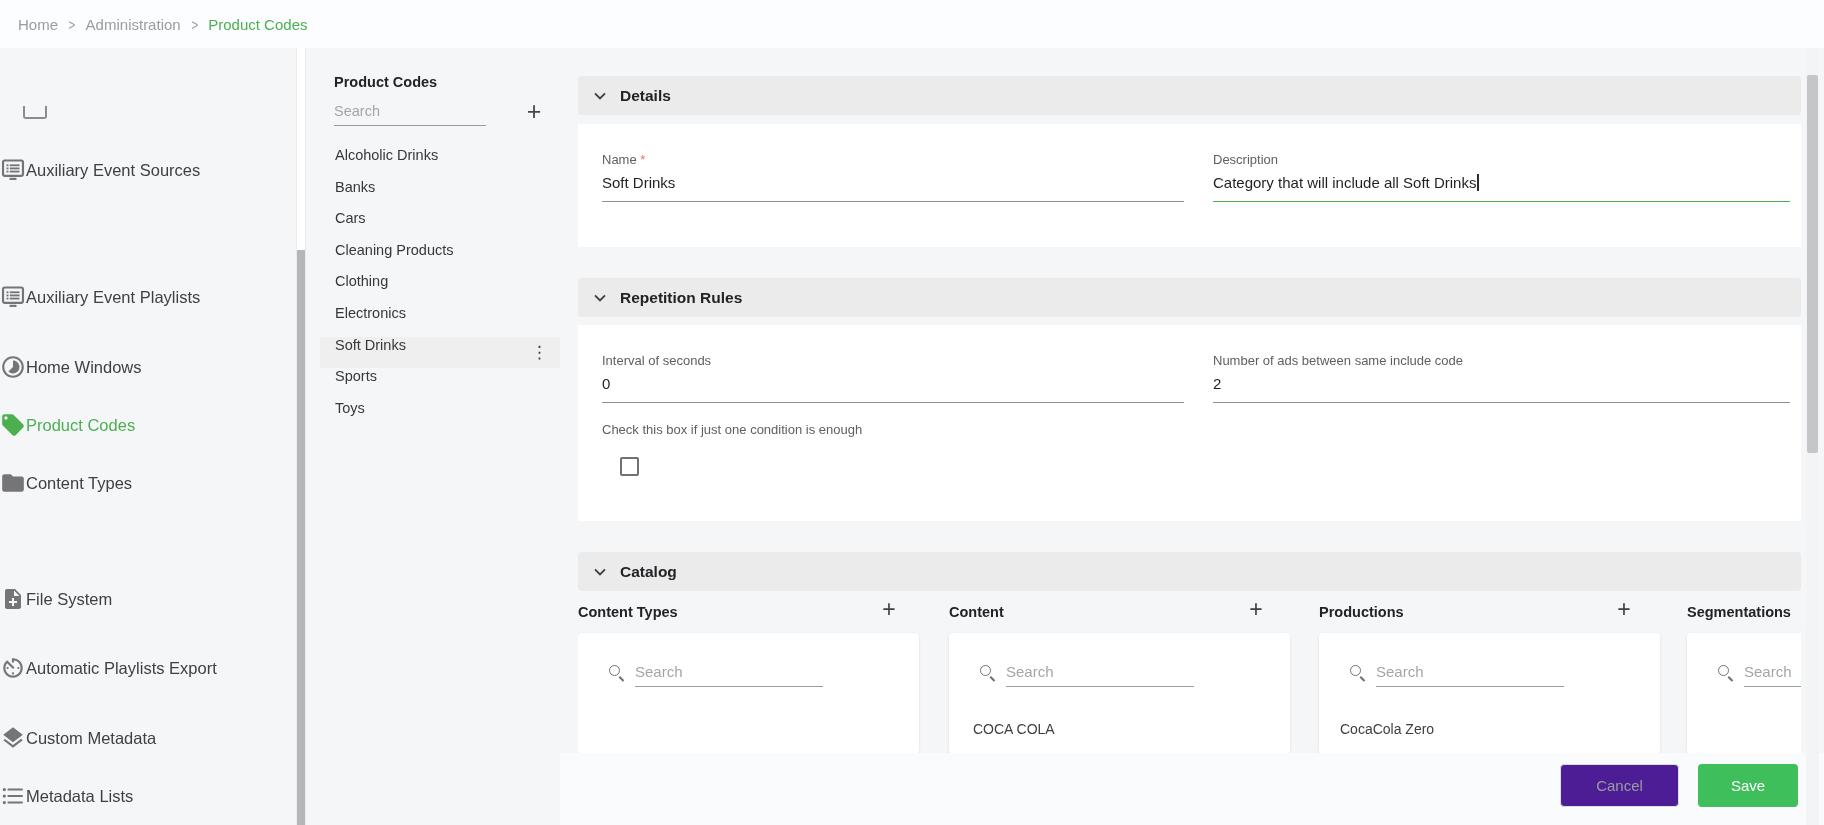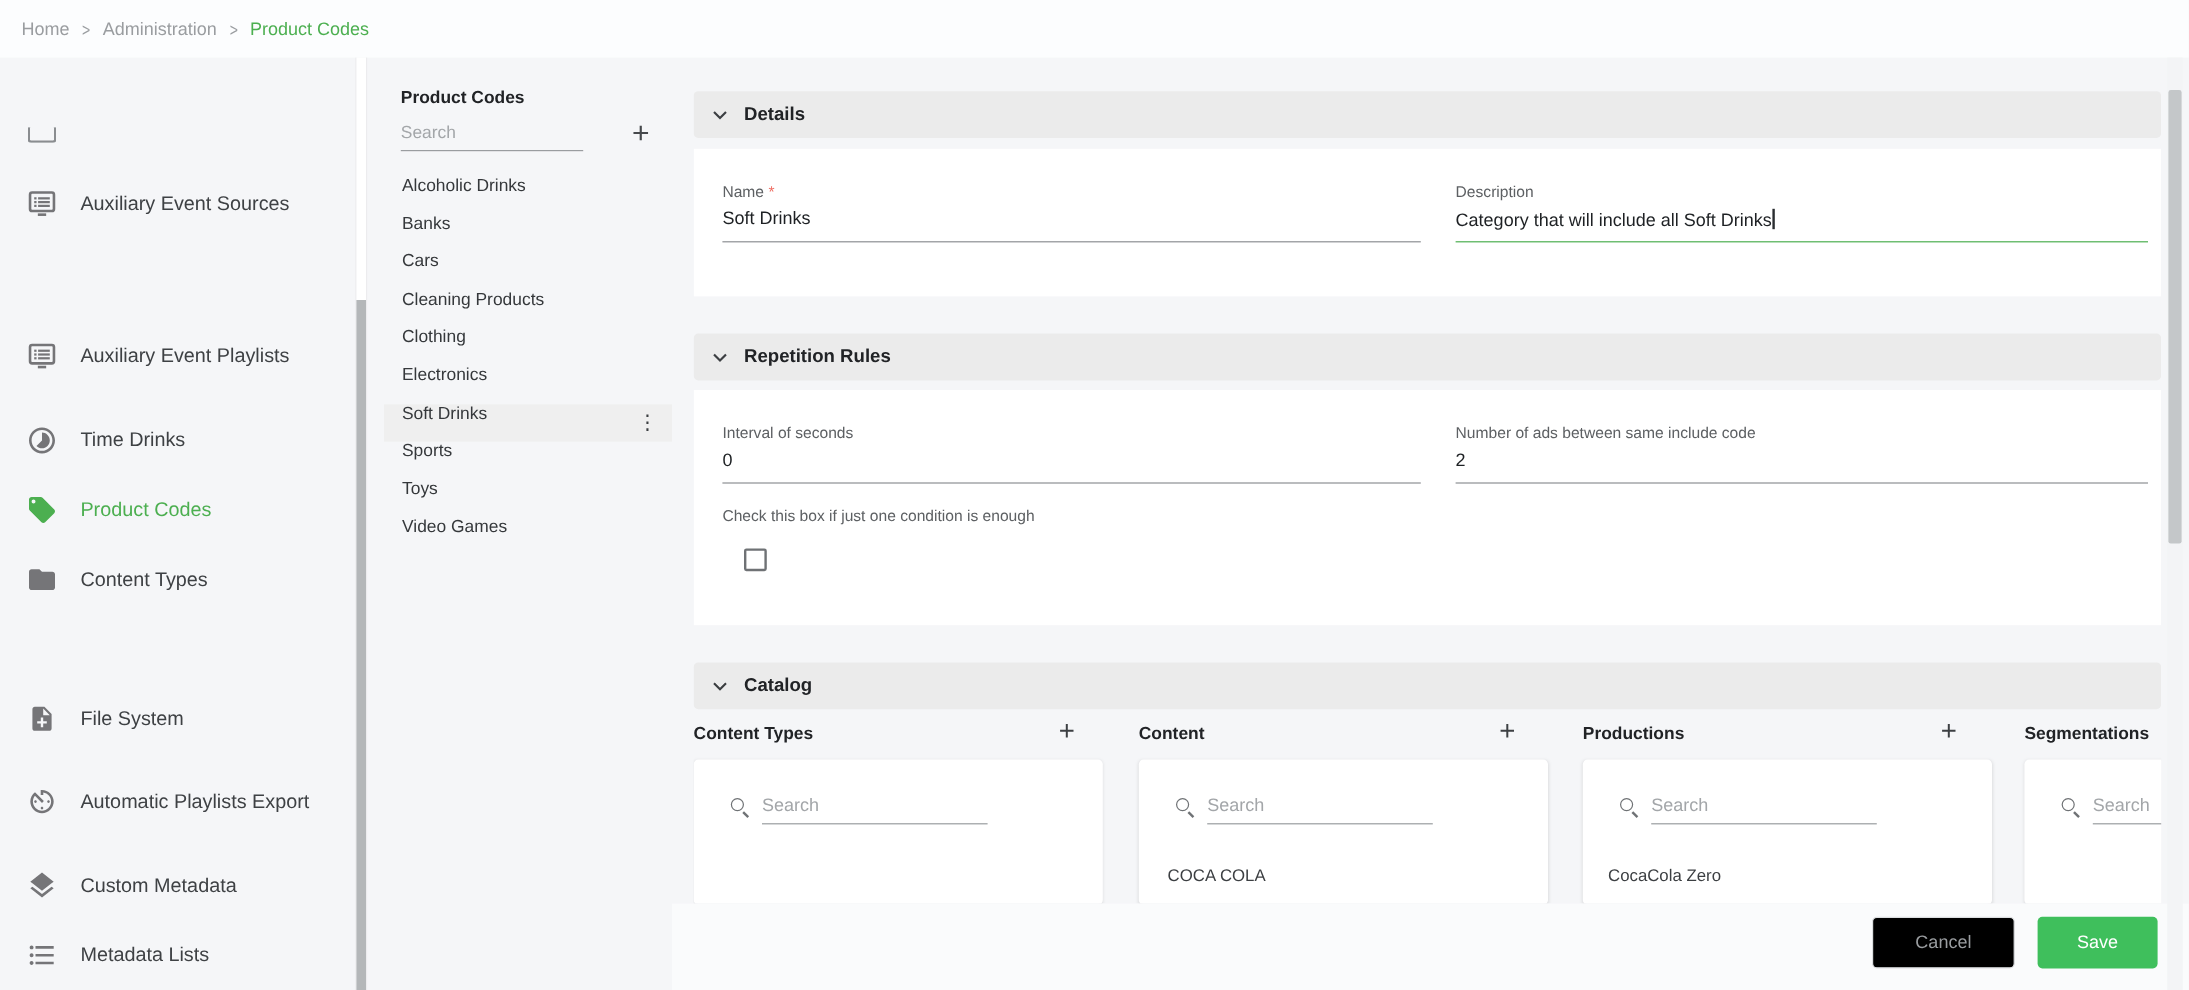--- a/index.html
+++ b/index.html
@@ -9,21 +9,21 @@
 
   
   .topbar { position:absolute; left:0; top:0; width:1824px; height:48px; background:#fcfdfe; }
   .breadcrumb { position:absolute; left:18px; top:0; height:48px; display:flex; align-items:center; gap:10px; font-size:15px; }
   .crumb { color:#9a9da0; cursor:pointer; }
   .crumb.active { color:#4CAF50; }
   .sep { color:#9a9da0; font-size:13px; transform:scale(.9,1.15); }
 
   
   .sidebar { position:absolute; left:0; top:48px; width:296px; height:777px; overflow:hidden; }
-  .side-item { position:absolute; left:0; width:296px; display:flex; align-items:center; gap:19px; padding-left:22px; cursor:pointer; }
+  .side-item { position:absolute; left:0; width:296px; display:flex; align-items:center; cursor:pointer; }
   .side-item .sicon { width:26px; height:26px; flex:0 0 26px; display:flex; align-items:center; justify-content:center; }
   .side-item .slabel { font-size:16.5px; line-height:26px; color:#3e4144; width:192px; }
   .side-item.active .slabel { color:#4CAF50; }
   .icon-fragment { position:absolute; left:23px; top:58px; width:24px; height:13px; border:2.5px solid #8a8d90; border-top:none; border-radius:0 0 3px 3px; }
 
   
   .side-scroll { position:absolute; left:296px; top:48px; width:10px; height:777px; background:#ffffff; border-left:1px solid #ececee; border-right:1px solid #ececee; }
   .side-thumb { position:absolute; left:0; top:202px; width:100%; height:575px; background:#b4b7b9; }
 
   
@@ -56,21 +56,21 @@
   .card .search-wrap { position:absolute; left:30px; top:24px; display:flex; align-items:flex-end; gap:10px; }
   .search-icon { position:relative; width:17px; height:17px; margin-bottom:6px; }
   .search-icon::before { content:""; position:absolute; left:1px; top:1px; width:9px; height:9px; border:1.8px solid #6f7275; border-radius:50%; }
   .search-icon::after { content:""; position:absolute; left:12px; top:12px; width:6px; height:1.9px; background:#6f7275; transform:rotate(45deg); transform-origin:0 0; }
   .card-search-input { width:188px; height:30px; border:none; outline:none; background:transparent; border-bottom:1px solid #9a9da0; font-size:15px; color:#333; font-family:"Liberation Sans",sans-serif; }
   .card-search-input::placeholder { color:#a3a6a9; }
   .card-item { position:absolute; left:24px; top:88px; font-size:14px; color:#3c3f42; cursor:pointer; }
 
   
   .footer { position:absolute; left:560px; top:753px; width:1264px; height:72px; background:#fafbfc; }
-  .btn-cancel { position:absolute; left:1000px; top:11px; width:119px; height:43px; background:#000000; border:1px solid #dcdee0; border-radius:4px; font-size:15px; color:#9a9da0; cursor:pointer; font-family:"Liberation Sans",sans-serif; }
+  .btn-cancel { position:absolute; left:1000px; top:11px; width:119px; height:43px; background:#4c1d95; border:1px solid #dcdee0; border-radius:4px; font-size:15px; color:#9a9da0; cursor:pointer; font-family:"Liberation Sans",sans-serif; }
   .btn-save { position:absolute; left:1138px; top:11px; width:100px; height:43px; background:#3FBF5C; border:none; border-radius:4px; font-size:15px; color:#ffffff; cursor:pointer; font-family:"Liberation Sans",sans-serif; }
 
   
   .main-scroll { position:absolute; left:1806px; top:48px; width:13px; height:777px; background:#f3f4f6; }
   .main-thumb { position:absolute; left:1px; top:27px; width:11px; height:378px; background:#c4c7c9; border-radius:2px; }
 </style>
 </head>
 <body>
 
 <div class="app">
@@ -120,21 +120,21 @@
       </span>
       <span class="slabel">Auxiliary Event Playlists</span>
     </div>
 
     <div class="side-item" style="top:293px;height:52px">
       <span class="sicon">
         <svg viewBox="0 0 24 24" width="26" height="26">
             <path fill="#757578" d="M16.24 7.76C15.07 6.59 13.54 6 12 6v6l-4.24 4.24c2.34 2.34 6.14 2.34 8.49 0 2.34-2.34 2.34-6.14-.01-8.48zM12 1.99C6.48 1.99 2 6.47 2 11.99s4.48 10 10 10 10-4.48 10-10-4.48-10-10-10zm0 18c-4.42 0-8-3.58-8-8s3.58-8 8-8 8 3.58 8 8-3.58 8-8 8z"></path>
           </svg>
       </span>
-      <span class="slabel">Time Drinks</span>
+      <span class="slabel">Home Windows</span>
     </div>
 
     <div class="side-item active" style="top:351px;height:52px">
       <span class="sicon">
         <svg viewBox="0 0 24 24" width="26" height="26">
             <path fill="#4CAF50" d="M21.41 11.58l-9-9C12.05 2.22 11.55 2 11 2H4c-1.1 0-2 .9-2 2v7c0 .55.22 1.05.59 1.42l9 9c.36.36.86.58 1.41.58.55 0 1.05-.22 1.41-.59l7-7c.37-.36.59-.86.59-1.41 0-.55-.23-1.06-.59-1.42zM5.5 7C4.67 7 4 6.33 4 5.5S4.67 4 5.5 4 7 4.67 7 5.5 6.33 7 5.5 7z"></path>
           </svg>
       </span>
       <span class="slabel">Product Codes</span>
     </div>
@@ -216,23 +216,20 @@
         </li>
       <li class="selected">
         <span>Soft Drinks</span>
         <span class="row-menu">⋮</span>
       </li>
       <li>
           <span>Sports</span>
         </li>
       <li>
           <span>Toys</span>
-        </li>
-      <li>
-          <span>Video Games</span>
         </li>
     </ul>
   </section>
 
   <main class="content">
 
     <div class="sec-header" style="top:28px">
       <svg width="12" height="8" viewBox="0 0 12 8">
           <path d="M1 1.4l5 5 5-5" fill="none" stroke="#3c3f42" stroke-width="1.8"></path>
         </svg>

